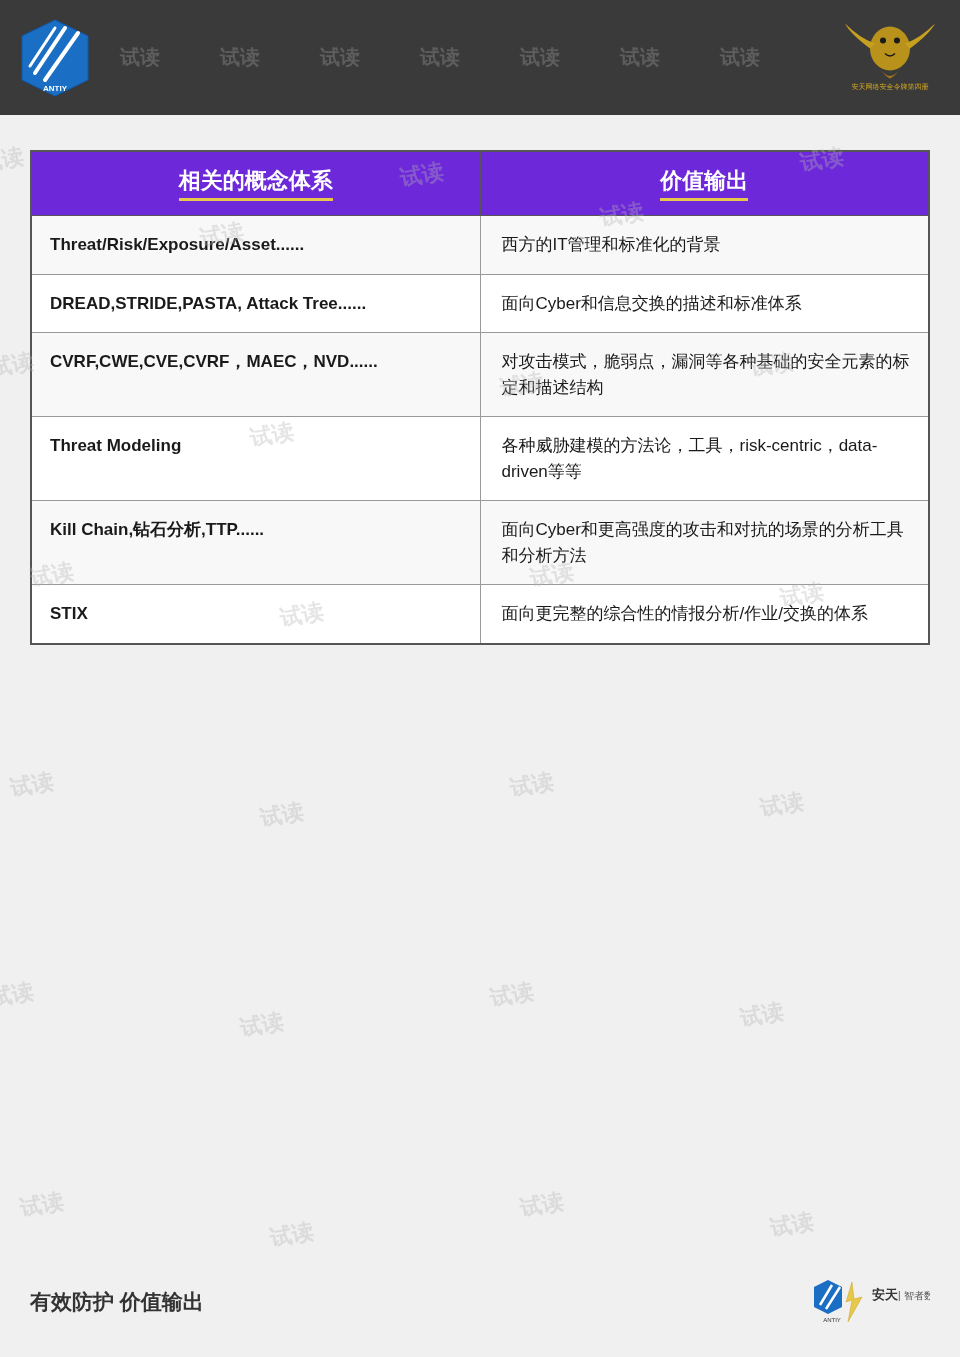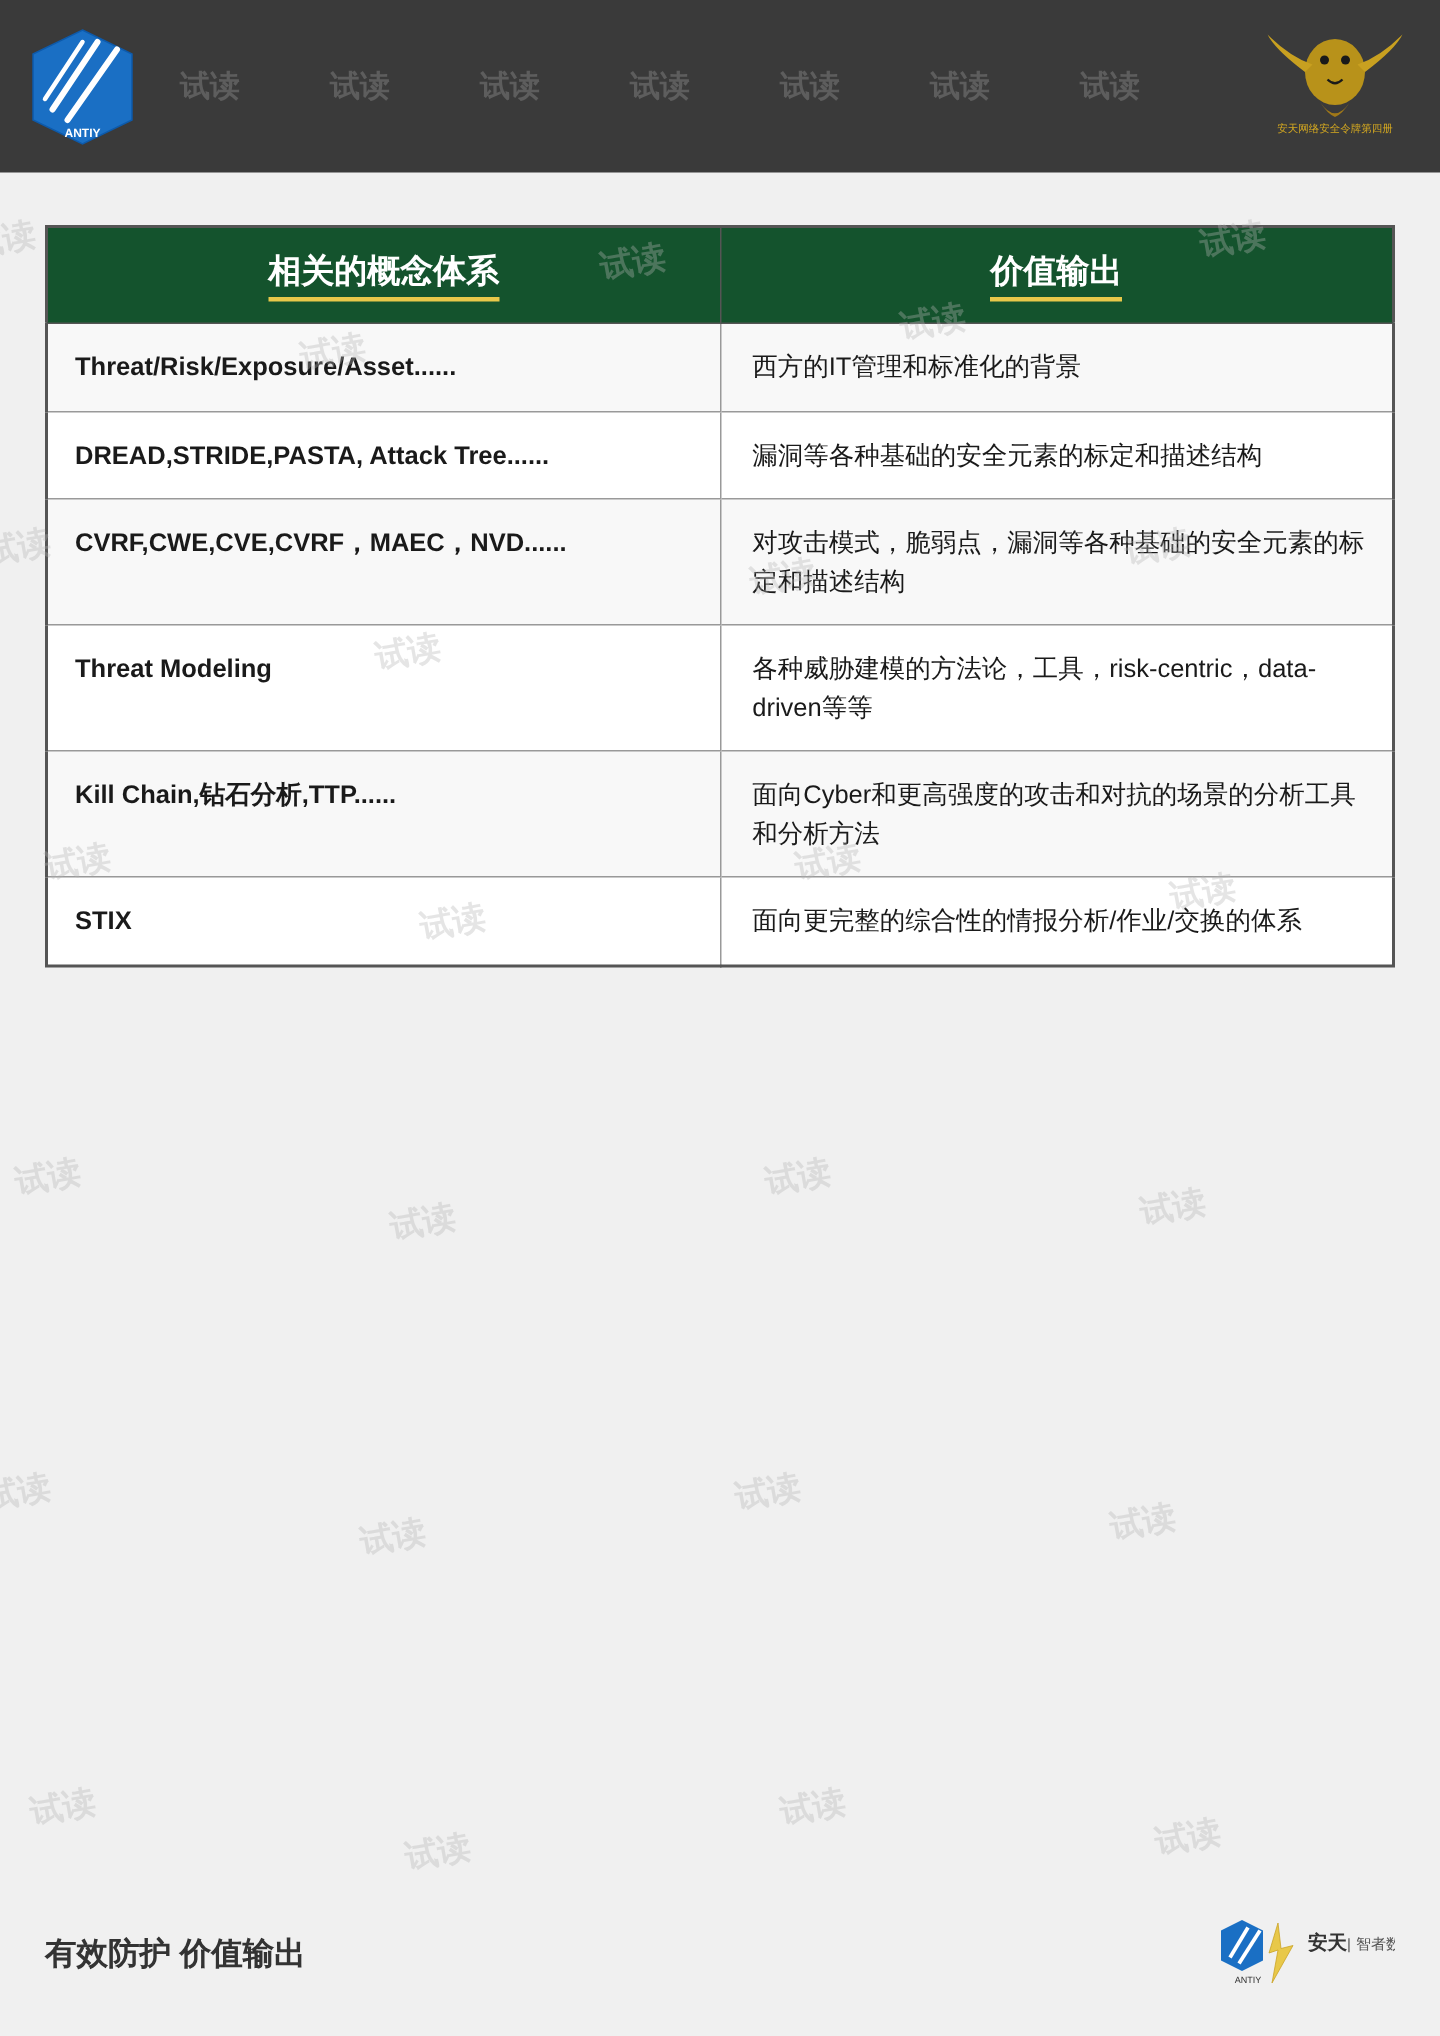--- a/index.html
+++ b/index.html
@@ -88,21 +88,21 @@
     }
 
     
     .data-table {
       width: 100%;
       border-collapse: collapse;
       border: 2px solid #555;
     }
 
     .table-header-row {
-      background: #14532d;
+      background: #6d28d9;
     }
 
     .table-header-cell {
       padding: 14px 18px;
       color: #fff;
       font-size: 22px;
       font-weight: bold;
       border: 1px solid #555;
       width: 50%;
     }
@@ -255,21 +255,21 @@
         </th>
       </tr>
     </thead>
     <tbody id="table-body">
     <tr class="table-row">
           <td class="table-cell">Threat/Risk/Exposure/Asset......</td>
           <td class="table-cell">西方的IT管理和标准化的背景</td>
         </tr>
         <tr class="table-row">
           <td class="table-cell">DREAD,STRIDE,PASTA, Attack Tree......</td>
-          <td class="table-cell">漏洞等各种基础的安全元素的标定和描述结构</td>
+          <td class="table-cell">面向Cyber和信息交换的描述和标准体系</td>
         </tr>
         <tr class="table-row">
           <td class="table-cell">CVRF,CWE,CVE,CVRF，MAEC，NVD......</td>
           <td class="table-cell">对攻击模式，脆弱点，漏洞等各种基础的安全元素的标定和描述结构</td>
         </tr>
         <tr class="table-row">
           <td class="table-cell">Threat Modeling</td>
           <td class="table-cell">各种威胁建模的方法论，工具，risk-centric，data-driven等等</td>
         </tr>
         <tr class="table-row">

